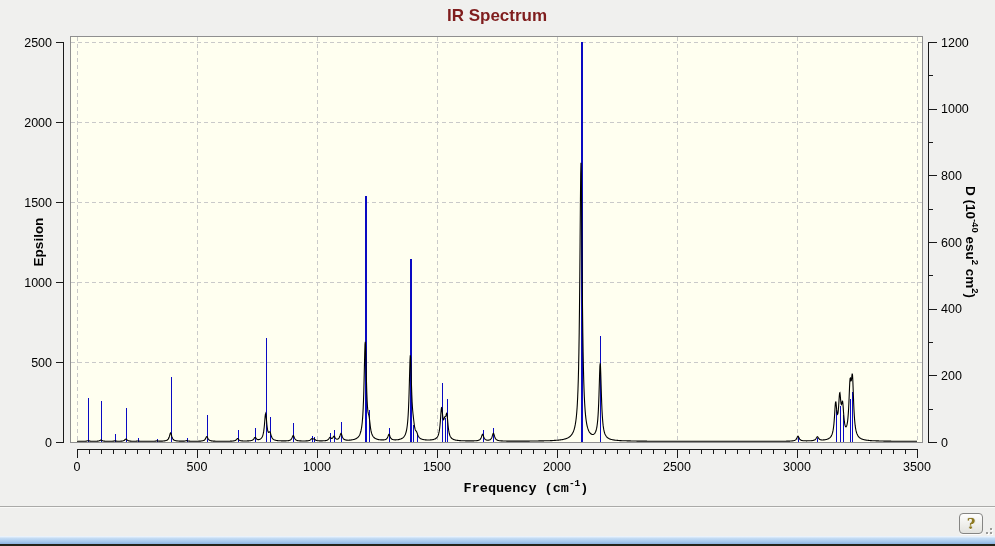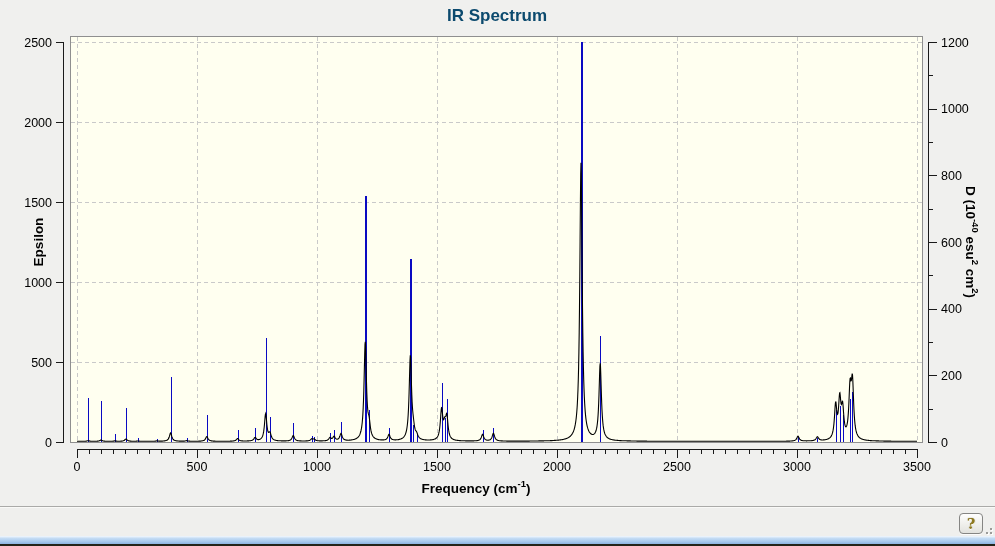--- a/index.html
+++ b/index.html
@@ -3,29 +3,29 @@
 <meta charset="utf-8">
 <style>
   * { margin:0; padding:0; box-sizing:border-box; }
   html,body { width:995px; height:546px; overflow:hidden; }
   body { font-family:"Liberation Sans", sans-serif; background:#f0f0ee; position:relative; }
 
   .chart-region { position:absolute; left:0; top:0; width:995px; height:506px; background:#f0f0ee; }
 
   .chart-title {
     position:absolute; left:497px; top:6px; transform:translateX(-50%);
-    font-size:17px; font-weight:bold; color:#0c4a6e; white-space:nowrap;
+    font-size:17px; font-weight:bold; color:#7f1d1d; white-space:nowrap;
   }
 
   #chart { position:absolute; left:0; top:0; }
 
   .axis-label { position:absolute; font-weight:bold; font-size:13.5px; color:#000; white-space:nowrap; }
   .y-left-label  { left:38px;  top:242px; transform:translate(-50%,-50%) rotate(-90deg); }
   .y-right-label { left:972px; top:242px; transform:translate(-50%,-50%) rotate(90deg); }
-  .x-axis-label  { left:476px; top:487px; transform:translate(-50%,-50%); }
+  .x-axis-label  { left:526px; top:487px; transform:translate(-50%,-50%);font-family:Liberation Mono, monospace; }
   .axis-label sup { font-size:9.5px; }
 
   .statusbar-divider-dark  { position:absolute; left:0; top:506px; width:995px; height:1px; background:#aaaaa8; }
   .statusbar-divider-light { position:absolute; left:0; top:507px; width:995px; height:1px; background:#f9f9f7; }
   .statusbar { position:absolute; left:0; top:508px; width:995px; height:28px; background:#efefed; }
 
   .help-button {
     position:absolute; left:959px; top:5px; width:24px; height:21px;
     border:1px solid #858583; border-radius:4px;
     background:linear-gradient(#fefefe, #efefeb 55%, #e2e2de);

